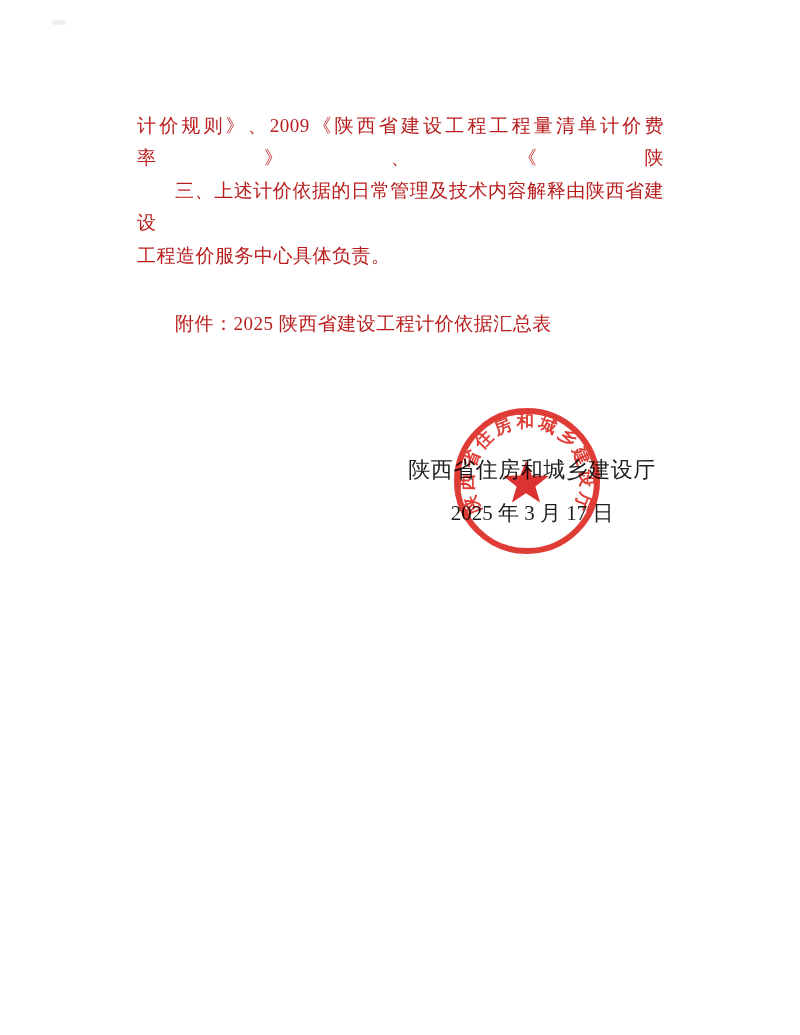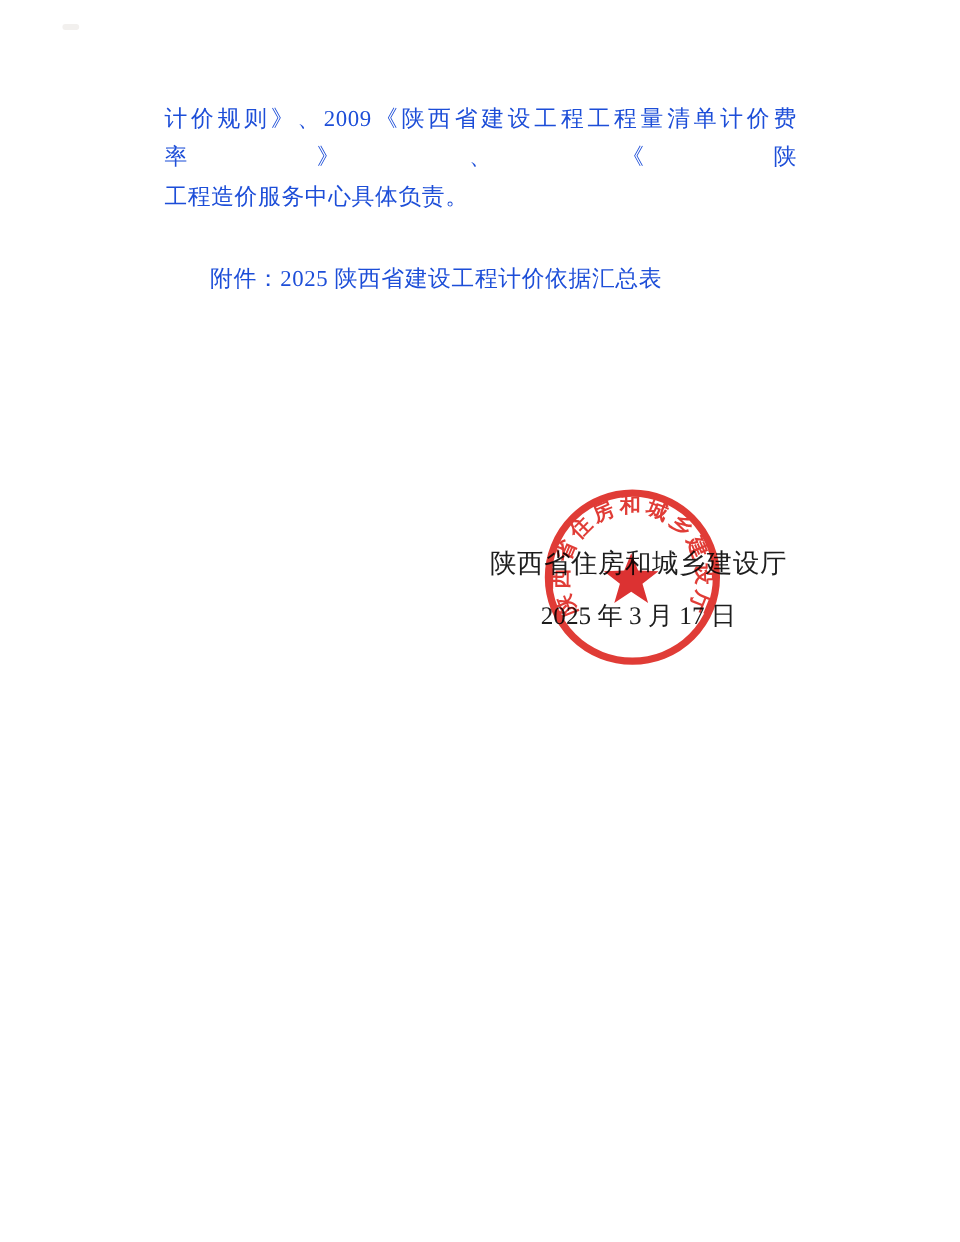--- a/index.html
+++ b/index.html
@@ -8,25 +8,25 @@
     position: relative;
     width: 800px;
     height: 1035px;
     background: #ffffff;
     overflow: hidden;
     font-family: "Liberation Serif", "DejaVu Serif", serif;
   }
   .body-text {
     position: absolute;
     left: 137px;
-    top: 84px;
+    top: 110px;
     width: 527px;
     font-size: 19px;
     line-height: 32.4px;
-    color: #1d4ed8;
+    color: #b91c1c;
     letter-spacing: 0.5px;
   }
   .line { white-space: pre-wrap; }
   .line.justify {
     text-align: justify;
     text-align-last: justify;
   }
   .line.indent { text-indent: 2em; }
   .spacer { height: 36px; }
   .signature {
@@ -74,20 +74,21 @@
 </style>
 </head>
 <body>
 
 <div class="page">
 
   <div class="smudge"></div>
 
   <div class="body-text">
     <p class="line justify">计价规则》、2009《陕西省建设工程工程量清单计价费率》、《陕</p>
+    <p class="line indent justify">三、上述计价依据的日常管理及技术内容解释由陕西省建设</p>
     <p class="line">工程造价服务中心具体负责。</p>
     <div class="spacer"></div>
     <p class="line indent">附件：2025 陕西省建设工程计价依据汇总表</p>
   </div>
 
   <div class="signature">
     <div class="sig-dept">陕西省住房和城乡建设厅</div>
     <div class="sig-date">2025 年 3 月 17 日</div>
   </div>
 

